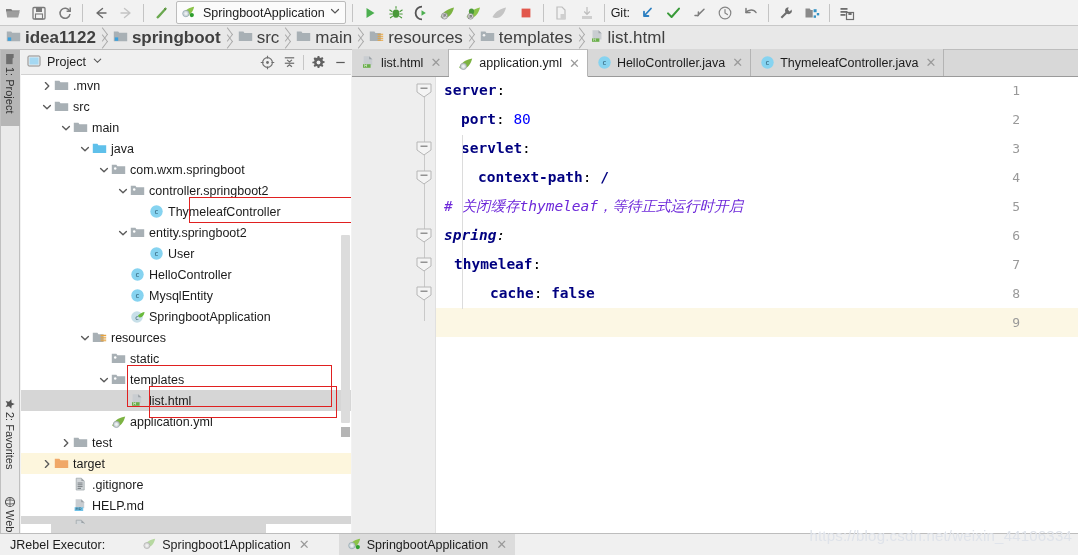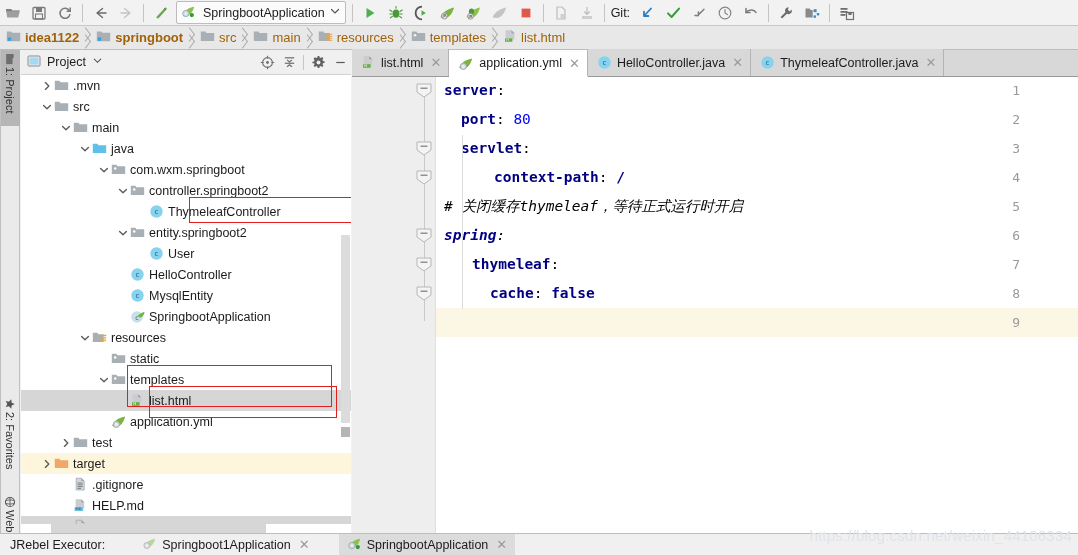--- a/index.html
+++ b/index.html
@@ -27,21 +27,21 @@
   .run-cfg .lbl{font-size:12.5px;color:#1c1c1c;}
   .git-lbl{font-size:12.5px;color:#1c1c1c;margin:0 4px 0 2px;}
 
   
   .crumbbar{
     position:absolute;left:0;top:26px;width:1078px;height:24px;
     background:#e8e8e8;border-bottom:1px solid #bdbdbd;
     display:flex;align-items:center;box-sizing:border-box;
   }
   .crumb{display:flex;align-items:center;height:24px;padding:0 2px 0 6px;gap:4px;}
-  .crumb .txt{font-size:13px;color:#a16207;white-space:nowrap;}
+  .crumb .txt{font-size:17px;color:#404040;white-space:nowrap;}
   .crumb.bold .txt{font-weight:bold;}
   .crumb-arrow{width:9px;height:24px;position:relative;flex:0 0 auto;}
   .crumb-arrow::before{
     content:"";position:absolute;left:0;top:4px;width:8px;height:8px;
     border-top:1px solid #a8a8a8;border-right:1px solid #a8a8a8;
     transform:rotate(45deg) skew(8deg,8deg);transform-origin:center;
   }
   .crumb-arrow::after{
     content:"";position:absolute;left:0;top:11px;width:8px;height:8px;
     border-bottom:1px solid #a8a8a8;border-right:1px solid #a8a8a8;
@@ -134,21 +134,21 @@
   }
   .foldcol{position:absolute;left:60px;top:0;width:24px;height:456px;}
   .codelines{position:absolute;left:84px;top:0;right:0;height:388px;}
   .cl{
     position:absolute;left:0;height:29px;line-height:29px;
     font-family:"DejaVu Sans Mono", monospace;font-size:14.5px;white-space:pre;
   }
   .k{color:#000080;font-weight:bold;}
   .v-num{color:#0000ff;}
   .v-txt{color:#000080;font-weight:bold;}
-  .cmt{color:#000000;font-style:italic;}
+  .cmt{color:#6d28d9;font-style:italic;}
   .punct{color:#000;}
   .curline{position:absolute;left:0;width:726px;height:29px;background:#fcf7e4;}
   .fold-thread{position:absolute;background:#c9c9c9;width:1px;}
 
   
   .statusbar{
     position:absolute;left:0;top:533px;width:1078px;height:22px;
     background:#f0f0f0;border-top:1px solid #bdbdbd;
     display:flex;align-items:center;box-sizing:border-box;gap:21px;
   }
@@ -876,24 +876,24 @@
             </svg></div>
           <div style="position: absolute; left: 4px; top: 209px;"><svg width="16" height="15" viewBox="0 0 16 15">
               <path d="M1 1h14v8l-7 5-7-5z" fill="#f4f4f4" stroke="#b6b6b6" stroke-width="1"></path>
               <path d="M4.5 5.2h7" stroke="#7a7a7a" stroke-width="1.2"></path>
             </svg></div>
         </div>
       <div class="codelines" id="codelines">
           <div class="cl" style="top: -1px; padding-left: 8px;"><span class="k">server</span><span class="punct">:</span></div>
           <div class="cl" style="top: 28px; padding-left: 25px;"><span class="k">port</span><span class="punct">: </span><span class="v-num">80</span></div>
           <div class="cl" style="top: 57px; padding-left: 25px;"><span class="k">servlet</span><span class="punct">:</span></div>
-          <div class="cl" style="top: 86px; padding-left: 58px;"><span class="k">context-path</span><span class="punct">: </span><span class="v-txt">/</span></div>
+          <div class="cl" style="top: 86px; padding-left: 42px;"><span class="k">context-path</span><span class="punct">: </span><span class="v-txt">/</span></div>
           <div class="cl" style="top: 115px; padding-left: 8px;"><span class="cmt"># 关闭缓存thymeleaf，等待正式运行时开启</span></div>
           <div class="cl" style="top: 144px; padding-left: 8px; font-style: italic;"><span class="k">spring</span><span class="punct">:</span></div>
-          <div class="cl" style="top: 173px; padding-left: 36px;"><span class="k">thymeleaf</span><span class="punct">:</span></div>
+          <div class="cl" style="top: 173px; padding-left: 18px;"><span class="k">thymeleaf</span><span class="punct">:</span></div>
           <div class="cl" style="top: 202px; padding-left: 54px;"><span class="k">cache</span><span class="punct">: </span><span class="v-txt">false</span></div>
           <div class="cl" style="top: 231px; padding-left: 8px;"></div>
         </div>
     <div style="position: absolute; left: 110px; top: 58px; width: 1px; height: 174px; background: rgb(220, 220, 220);"></div>
       </div>
   </div>
 
   <div class="statusbar">
     <span class="jr-label">JRebel Executor:</span>
     <div class="jr-tab">

